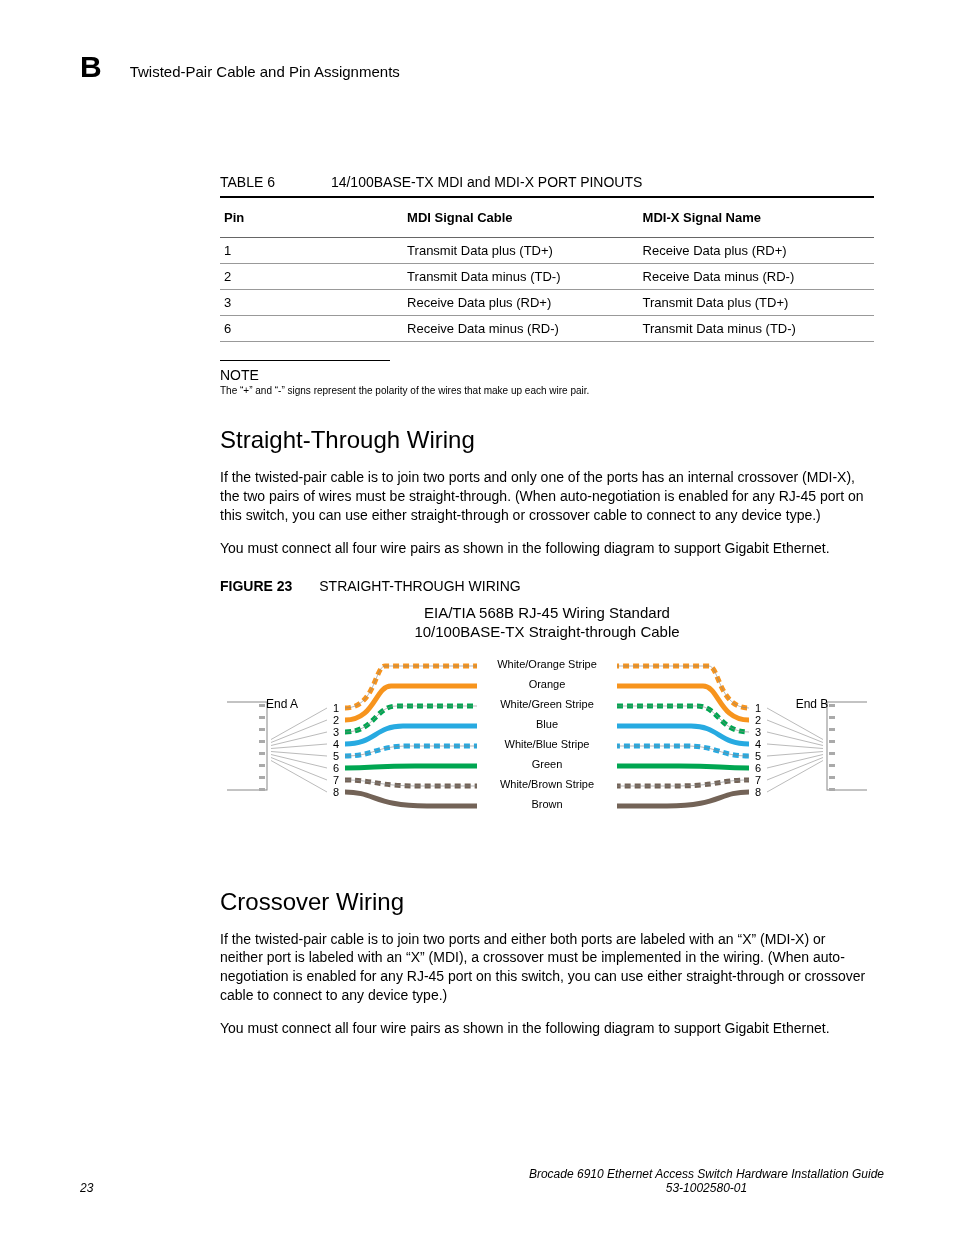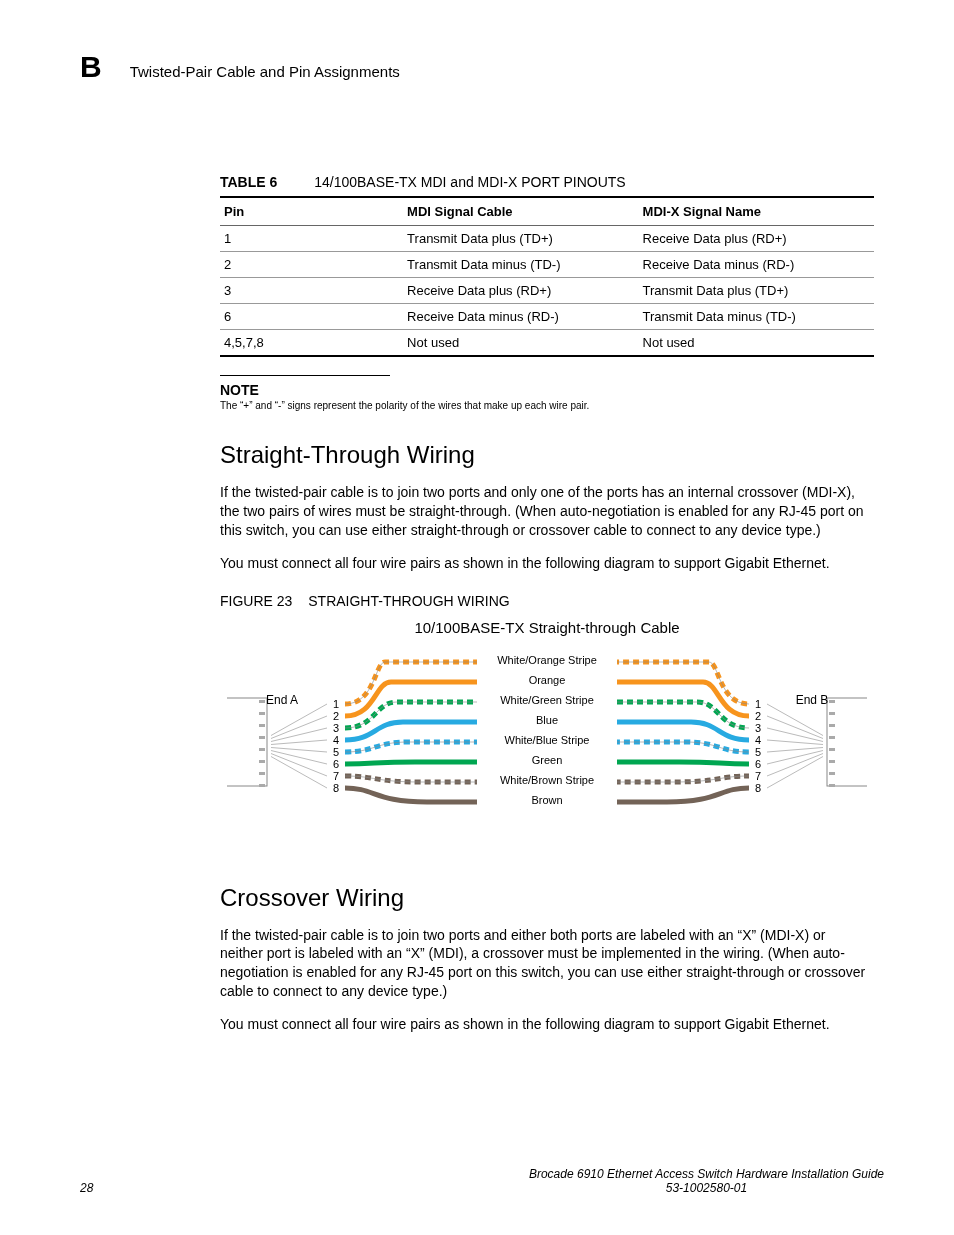--- a/index.html
+++ b/index.html
@@ -35,54 +35,54 @@
   }
   .content {
     margin-left: 140px;
     margin-right: 10px;
   }
   .table-caption {
     font-size: 14px;
     margin-bottom: 6px;
     font-family: Arial, sans-serif;
   }
-  .table-caption .tlabel { font-weight: bold; margin-right: 33px; }
+  .table-caption .tlabel { font-weight: normal; margin-right: 52px; }
   table.pinout {
     width: 100%;
     border-collapse: collapse;
     font-size: 13px;
     margin-bottom: 18px;
   }
   table.pinout th {
     text-align: left;
     font-weight: bold;
     border-top: 2px solid #000;
     border-bottom: 1px solid #666;
-    padding: 6px 4px;
+    padding: 12px 4px;
     font-family: Arial, sans-serif;
     font-size: 13px;
   }
   table.pinout td {
     border-bottom: 1px solid #999;
     padding: 5px 4px;
   }
   table.pinout tr.lastrow td {
     border-bottom: 2px solid #000;
   }
   table.pinout col.c1 { width: 28%; }
   table.pinout col.c2 { width: 36%; }
   table.pinout col.c3 { width: 36%; }
   .note-rule {
     border: none;
     border-top: 1px solid #000;
     margin: 0 0 6px 0;
     width: 170px;
   }
   .note-label {
-    font-weight: bold;
+    font-weight: normal;
     font-size: 14px;
     margin-bottom: 2px;
     font-family: Arial, sans-serif;
   }
   .note-text {
     font-size: 10px;
     margin-bottom: 30px;
   }
   h2.section {
     font-family: Arial, sans-serif;
@@ -93,21 +93,21 @@
   p.body {
     font-size: 14px;
     line-height: 1.35;
     margin: 0 4px 14px 0;
   }
   .figure-caption {
     font-size: 14px;
     margin: 20px 0 10px 0;
     font-family: Arial, sans-serif;
   }
-  .figure-caption .flabel { font-weight: normal; margin-right: 12px; }
+  .figure-caption .flabel { font-weight: bold; margin-right: 23px; }
   .diagram-wrap {
     text-align: center;
     margin-bottom: 30px;
   }
   .diagram-title {
     font-size: 15px;
     font-family: Arial, sans-serif;
     margin-bottom: 2px;
   }
   .diagram-sub {
@@ -174,42 +174,38 @@
           <tr>
             <td>3</td>
             <td>Receive Data plus (RD+)</td>
             <td>Transmit Data plus (TD+)</td>
           </tr>
           <tr>
             <td>6</td>
             <td>Receive Data minus (RD-)</td>
             <td>Transmit Data minus (TD-)</td>
           </tr>
-          <tr class="lastrow">
-            <td>4,5,7,8</td>
-            <td>Not used</td>
-            <td>Not used</td>
-          </tr>
         </tbody>
     </table>
 
     <hr class="note-rule">
     <div class="note-label">NOTE</div>
     <div class="note-text">The “+” and “-” signs represent the polarity of the wires that make up each wire pair.</div>
 
     <h2 class="section">Straight-Through Wiring</h2>
     <p class="body">If the twisted-pair cable is to join two ports and only one of the ports has an internal crossover (MDI-X), the two pairs of wires must be straight-through. (When auto-negotiation is enabled for any RJ-45 port on this switch, you can use either straight-through or crossover cable to connect to any device type.)</p>
     <p class="body">You must connect all four wire pairs as shown in the following diagram to support Gigabit Ethernet.</p>
 
     <div class="figure-caption">
       <span class="flabel">FIGURE 23</span>
       <span>STRAIGHT-THROUGH WIRING</span>
     </div>
 
     <div class="diagram-wrap">
+      <div class="diagram-title">EIA/TIA 568B RJ-45 Wiring Standard</div>
       <div class="diagram-sub">10/100BASE-TX Straight-through Cable</div>
       <svg id="wiring-svg" width="640" height="210" viewBox="0 0 640 210">
           <g>
             <rect x="-4" y="54" width="44" height="88" fill="#fff" stroke="#888"></rect>
             <rect x="-14" y="80" width="10" height="30" fill="#fff" stroke="#888"></rect>
             <rect x="32" y="56" width="6" height="3" fill="#aaa"></rect>
             <rect x="32" y="68" width="6" height="3" fill="#aaa"></rect>
             <rect x="32" y="80" width="6" height="3" fill="#aaa"></rect>
             <rect x="32" y="92" width="6" height="3" fill="#aaa"></rect>
             <rect x="32" y="104" width="6" height="3" fill="#aaa"></rect>
@@ -346,20 +342,20 @@
         </svg>
     </div>
 
     <h2 class="section">Crossover Wiring</h2>
     <p class="body">If the twisted-pair cable is to join two ports and either both ports are labeled with an “X” (MDI-X) or neither port is labeled with an “X” (MDI), a crossover must be implemented in the wiring. (When auto-negotiation is enabled for any RJ-45 port on this switch, you can use either straight-through or crossover cable to connect to any device type.)</p>
     <p class="body">You must connect all four wire pairs as shown in the following diagram to support Gigabit Ethernet.</p>
 
   </div>
 
   <div class="footer">
-    <div>28</div>
+    <div>23</div>
     <div class="right">
       <div>Brocade 6910 Ethernet Access Switch Hardware Installation Guide</div>
       <div>53-1002580-01</div>
     </div>
   </div>
 
 </div>
 
 </body></html>

